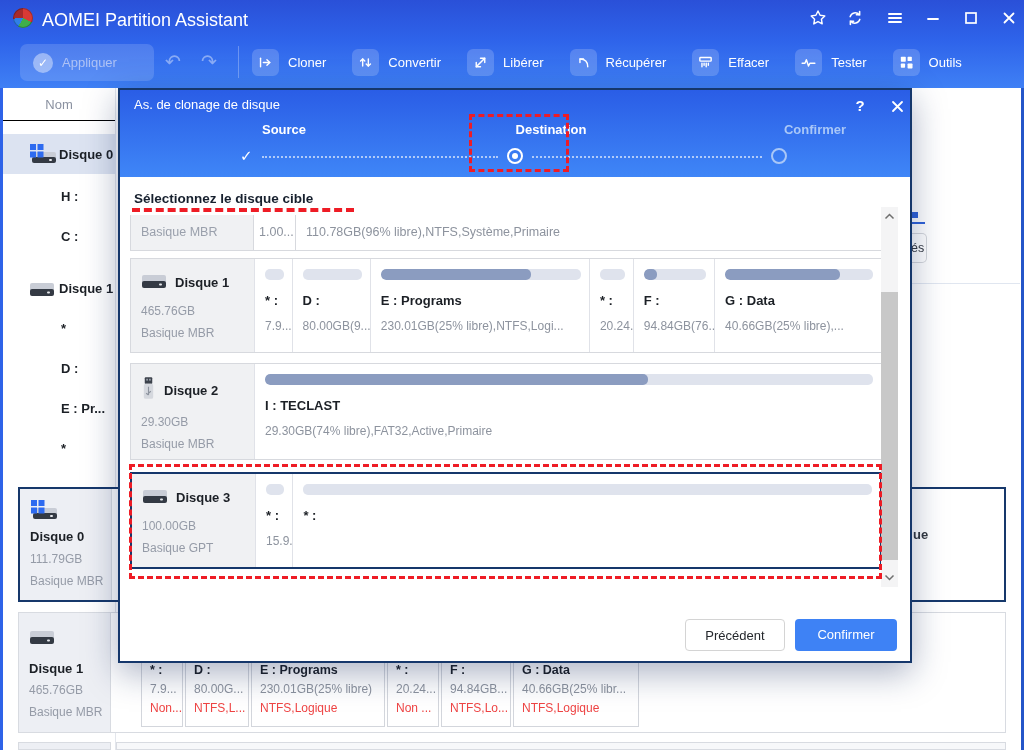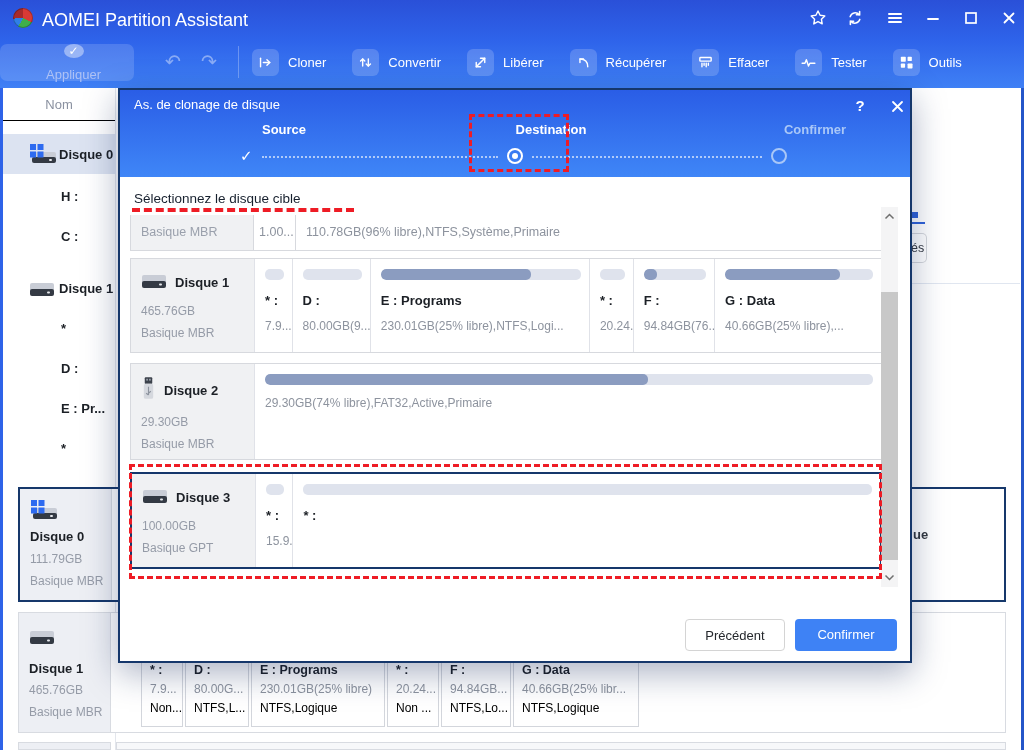--- a/index.html
+++ b/index.html
@@ -11,22 +11,22 @@
   
   .app-header{left:0;top:0;width:1024px;height:88px;
     background:linear-gradient(180deg,#2a50d8 0%,#2e63ea 45%,#3f80f5 100%);}
   .logo{left:13px;top:8px;width:20px;height:20px;border-radius:50%;
     background:conic-gradient(#d93a35 0 32%,#3fae49 32% 58%,#2f7fe8 58% 74%,#a82a2a 74% 100%);
     box-shadow:inset 0 0 0 1px rgba(0,0,0,.25);}
   .app-title{left:42px;top:10px;color:#fff;font-size:18px;text-align:center;}
   .tb-ic{top:6px;width:24px;height:24px;display:flex;align-items:center;justify-content:center;cursor:pointer;}
   .tb-ic svg{display:block;}
 
-  .apply-btn{left:0;top:44px;width:134px;height:37px;border-radius:7px;
-    background:rgba(255,255,255,.15);display:flex;align-items:center;gap:9px;padding-left:13px;box-sizing:border-box;flex-direction:column;}
+  .apply-btn{left:20px;top:44px;width:134px;height:37px;border-radius:7px;
+    background:rgba(255,255,255,.15);display:flex;align-items:center;gap:9px;padding-left:13px;box-sizing:border-box;}
   .apply-check{width:20px;height:20px;border-radius:50%;background:rgba(255,255,255,.42);
     display:flex;align-items:center;justify-content:center;color:#fff;font-size:12px;font-weight:bold;}
   .apply-check::before{content:"\2713";}
   .apply-label{color:#aec2f5;font-size:13px;}
   .undo,.redo{top:48px;width:26px;height:26px;color:rgba(255,255,255,.42);font-size:19px;
     display:flex;align-items:center;justify-content:center;}
   .undo{left:160px;} .redo{left:196px;}
   .undo::before{content:"\21B6";} .redo::before{content:"\21B7";}
   .tb-sep{left:238px;top:46px;width:1px;height:32px;background:rgba(255,255,255,.28);}
   .tools{left:252px;top:46px;height:32px;display:flex;gap:26px;align-items:center;}
@@ -54,21 +54,21 @@
   .bg-row0{top:487px;height:115px;border:2px solid #16386b;}
   .bg-row1{top:612px;height:121px;border:1px solid #d8dbe1;}
   .gpanel{position:absolute;left:0;top:0;width:92px;height:100%;background:#edeff4;border-right:1px solid #d8dbe1;box-sizing:border-box;}
   .gpanel .gic{position:absolute;left:10px;}
   .gpanel .gname{position:absolute;left:10px;font-size:13px;font-weight:bold;color:#1c2026;}
   .gpanel .gsize,.gpanel .gtype{position:absolute;left:10px;font-size:12px;color:#959ba7;white-space:nowrap;}
   .frag-ue{position:absolute;left:893px;top:38px;font-size:13px;font-weight:600;color:#33383f;}
   .bg-part{position:absolute;top:43px;height:71px;border:1px solid #d3d6dc;background:#fff;box-sizing:border-box;overflow:hidden;}
   .bg-part .bp1{position:absolute;left:8px;top:6px;font-size:12.5px;font-weight:bold;color:#1c2026;white-space:nowrap;}
   .bg-part .bp2{position:absolute;left:8px;top:25px;font-size:12px;color:#8d939e;white-space:nowrap;}
-  .bg-part .bp3{position:absolute;left:8px;top:44px;font-size:12px;color:#000000;white-space:nowrap;}
+  .bg-part .bp3{position:absolute;left:8px;top:44px;font-size:12px;color:#ef4444;white-space:nowrap;}
   .bg-next-l{left:18px;top:742px;width:93px;height:8px;background:#edeff4;border:1px solid #d8dbe1;box-sizing:border-box;z-index:1;}
   .bg-next-r{left:116px;top:742px;width:890px;height:8px;background:#f7f8fa;border:1px solid #d8dbe1;box-sizing:border-box;z-index:1;}
 
   
   .frag-link{left:912px;top:211px;width:13px;height:11px;border-bottom:2px solid #2f62d8;z-index:2;}
   .frag-link::before{content:"";position:absolute;left:0;top:1px;width:6px;height:6px;background:#2f62d8;}
   .frag-btn{left:911px;top:233px;width:16px;height:30px;border:1px solid #d5d7db;border-left:none;
     border-radius:0 5px 5px 0;background:#fff;font-size:12.5px;color:#33383f;line-height:28px;
     overflow:hidden;z-index:2;box-sizing:border-box;}
   .frag-divider{left:912px;top:283px;width:108px;height:1px;background:#e0e6f0;z-index:2;}
@@ -87,21 +87,21 @@
   .step-check{position:absolute;left:120px;top:57px;color:#fff;font-size:15px;font-weight:bold;}
   .step-check::before{content:"\2713";}
   .dotline{position:absolute;top:66px;border-top:2px dotted rgba(255,255,255,.6);}
   .step-radio{position:absolute;left:387px;top:58px;width:16px;height:16px;border:2px solid #fff;border-radius:50%;box-sizing:border-box;}
   .step-radio::before{content:"";position:absolute;left:3px;top:3px;width:6px;height:6px;background:#fff;border-radius:50%;}
   .step-circle{position:absolute;left:651px;top:58px;width:16px;height:16px;border:2px solid #a9c7f7;border-radius:50%;box-sizing:border-box;}
   .red-rect{position:absolute;border:3px dashed #ee1c25;box-sizing:border-box;pointer-events:none;z-index:5;}
   .rr-dest{left:349px;top:24px;width:100px;height:58px;}
   .rr-underline{left:12px;top:118px;width:222px;height:5px;border:none;border-top:4px dashed #ee1c25;}
   .rr-disk{left:9px;top:374px;width:753px;height:115px;}
-  .select-label{position:absolute;left:14px;top:101px;font-size:13.5px;font-weight:normal;color:#17202e;}
+  .select-label{position:absolute;left:14px;top:101px;font-size:13.5px;font-weight:bold;color:#17202e;}
 
   .partial-row{position:absolute;left:10px;top:125px;width:752px;height:36px;display:flex;box-sizing:border-box;}
   .pr-c{box-sizing:border-box;border-bottom:1px solid #d7d9de;border-right:1px solid #d7d9de;
     font-size:12.5px;color:#9aa0ac;line-height:34px;white-space:nowrap;overflow:hidden;}
   .pr-c1{width:124px;background:#f0f1f3;padding-left:10px;border-left:1px solid #d7d9de;}
   .pr-c2{width:42px;padding-left:5px;color:#8d939e;}
   .pr-c3{flex:1;padding-left:10px;color:#8d939e;}
 
   .disk-row{position:absolute;left:10px;width:752px;background:#fff;border:1px solid #d7d9de;
     box-sizing:border-box;display:flex;cursor:pointer;}
@@ -477,20 +477,21 @@
             <span class="d-name">Disque 2</span>
           </div>
           <div class="d-size">29.30GB</div>
           <div class="d-type">Basique MBR</div>
         </div>
         <div class="d-parts">
           <div class="part" style="width: 100%;">
             <div class="p-bar">
               <div class="p-fill" style="width: 63%;"></div>
             </div>
+            <div class="p-label">I : TECLAST</div>
             <div class="p-info">29.30GB(74% libre),FAT32,Active,Primaire</div>
           </div>
         </div>
       </div>
       <div class="disk-row sel" style="top: 382px; height: 97px;">
         <div class="d-info">
           <div class="d-head">
             <span><svg width="26" height="19" viewBox="0 0 26 19">
                 <rect x="1" y="4" width="24" height="9" rx="2" fill="#c9cdd6"></rect>
                 <rect x="1" y="10" width="24" height="7" rx="2" fill="#343a44"></rect>

